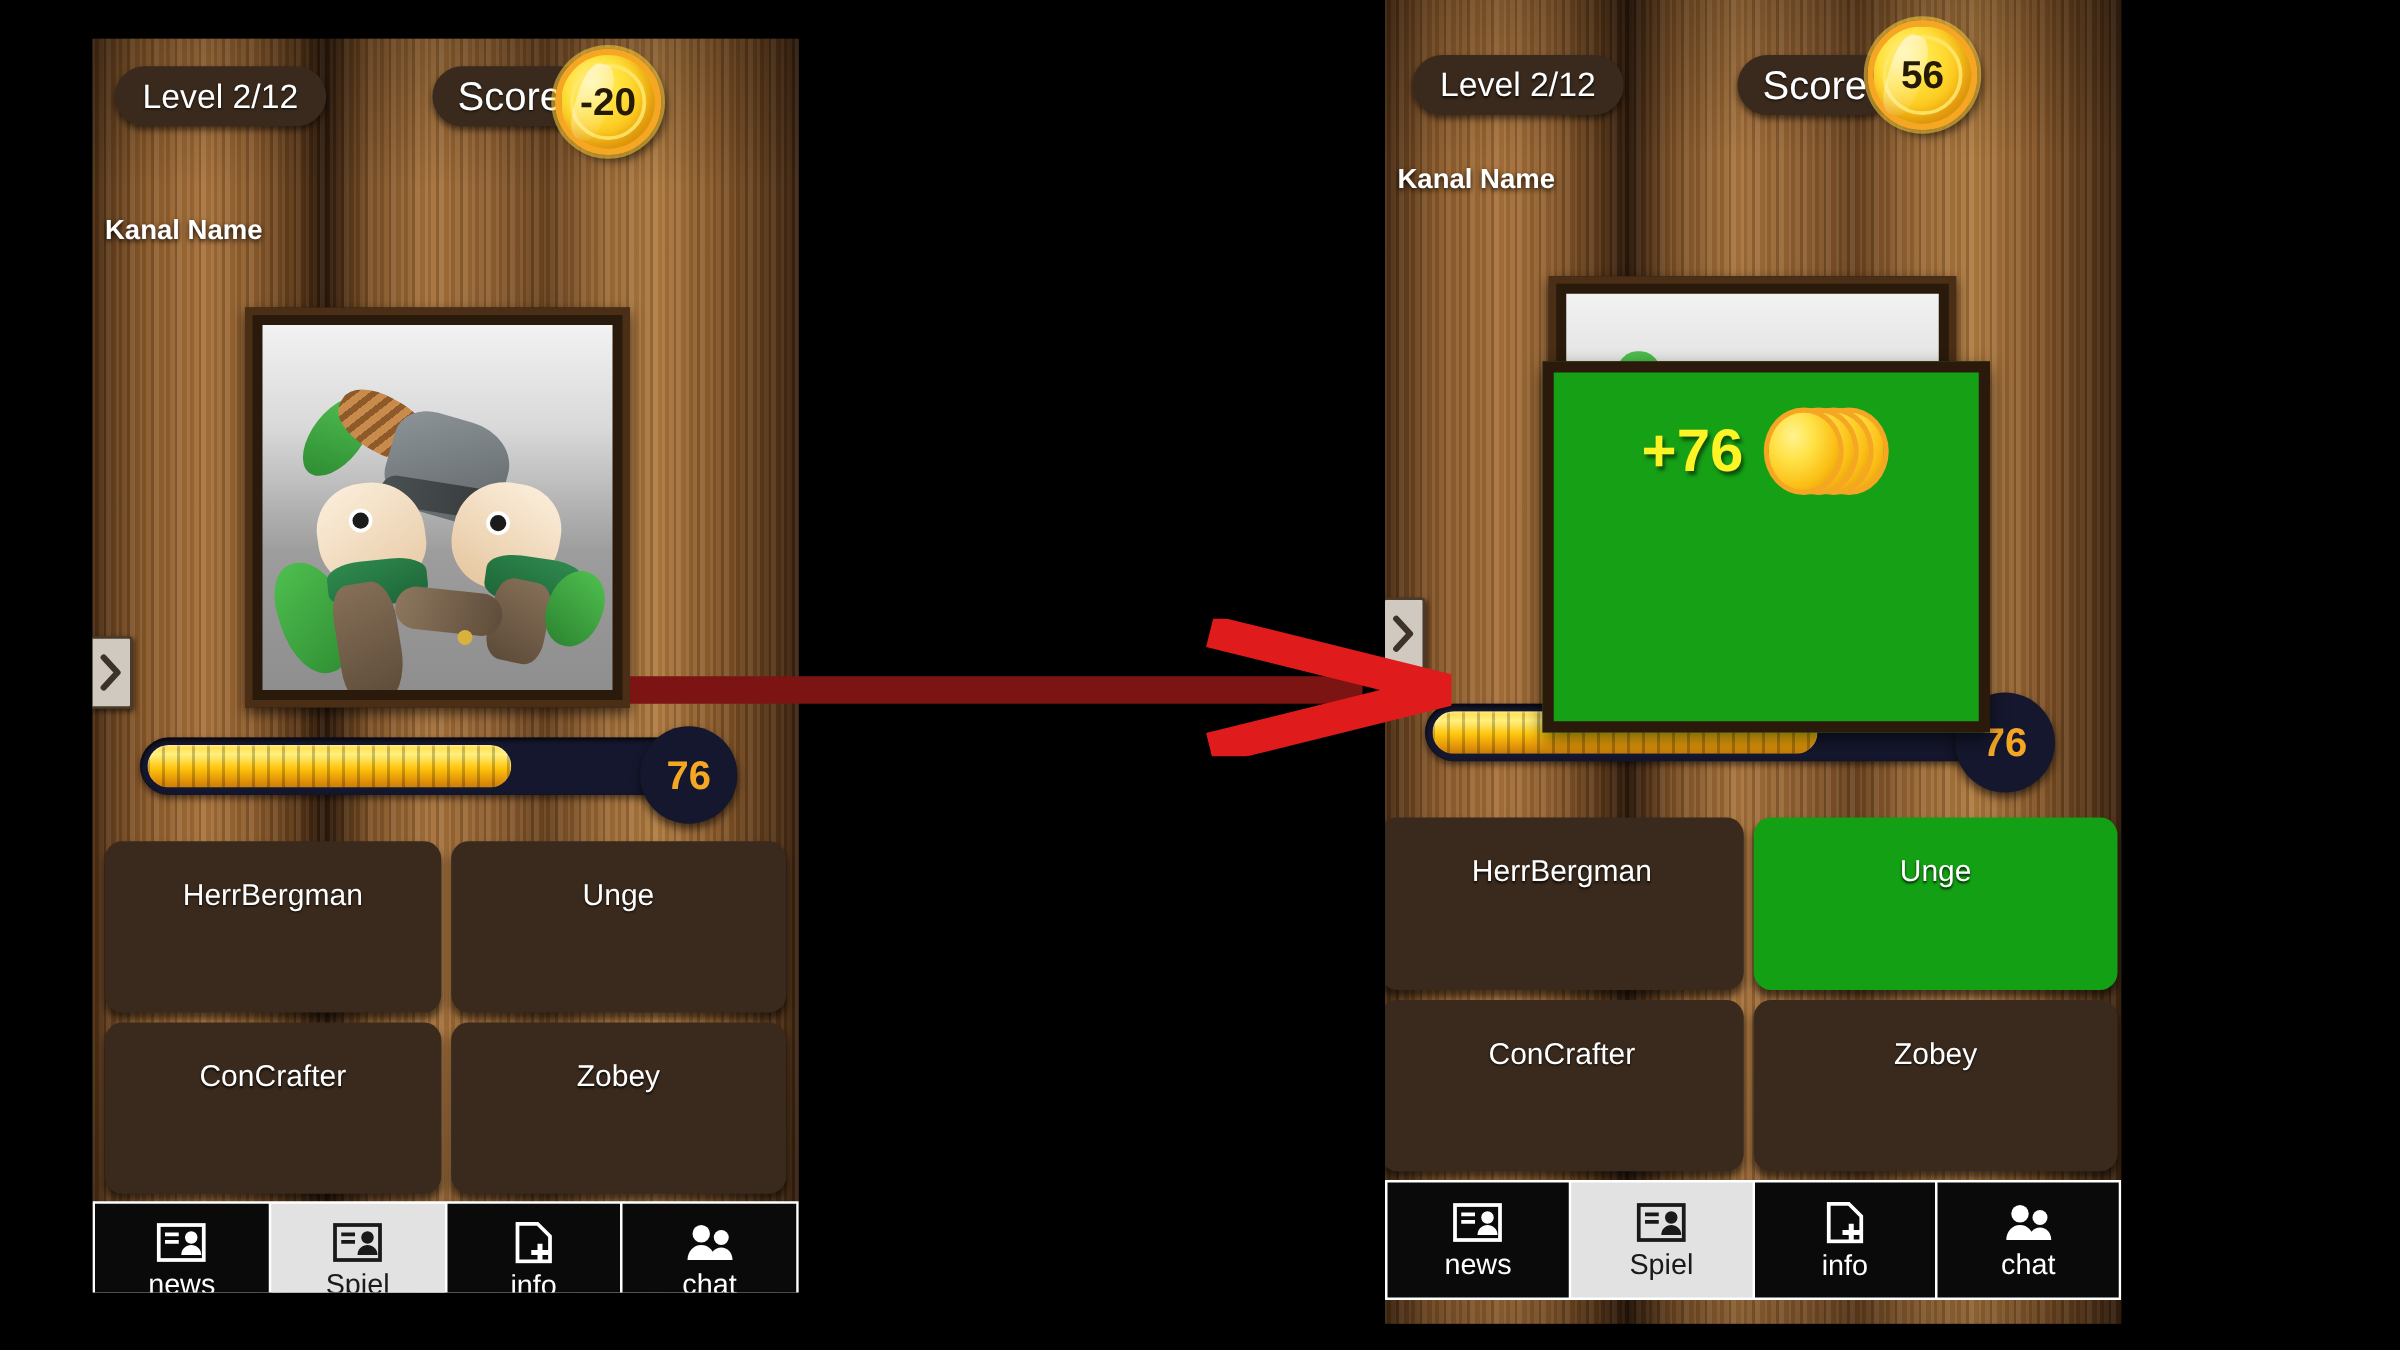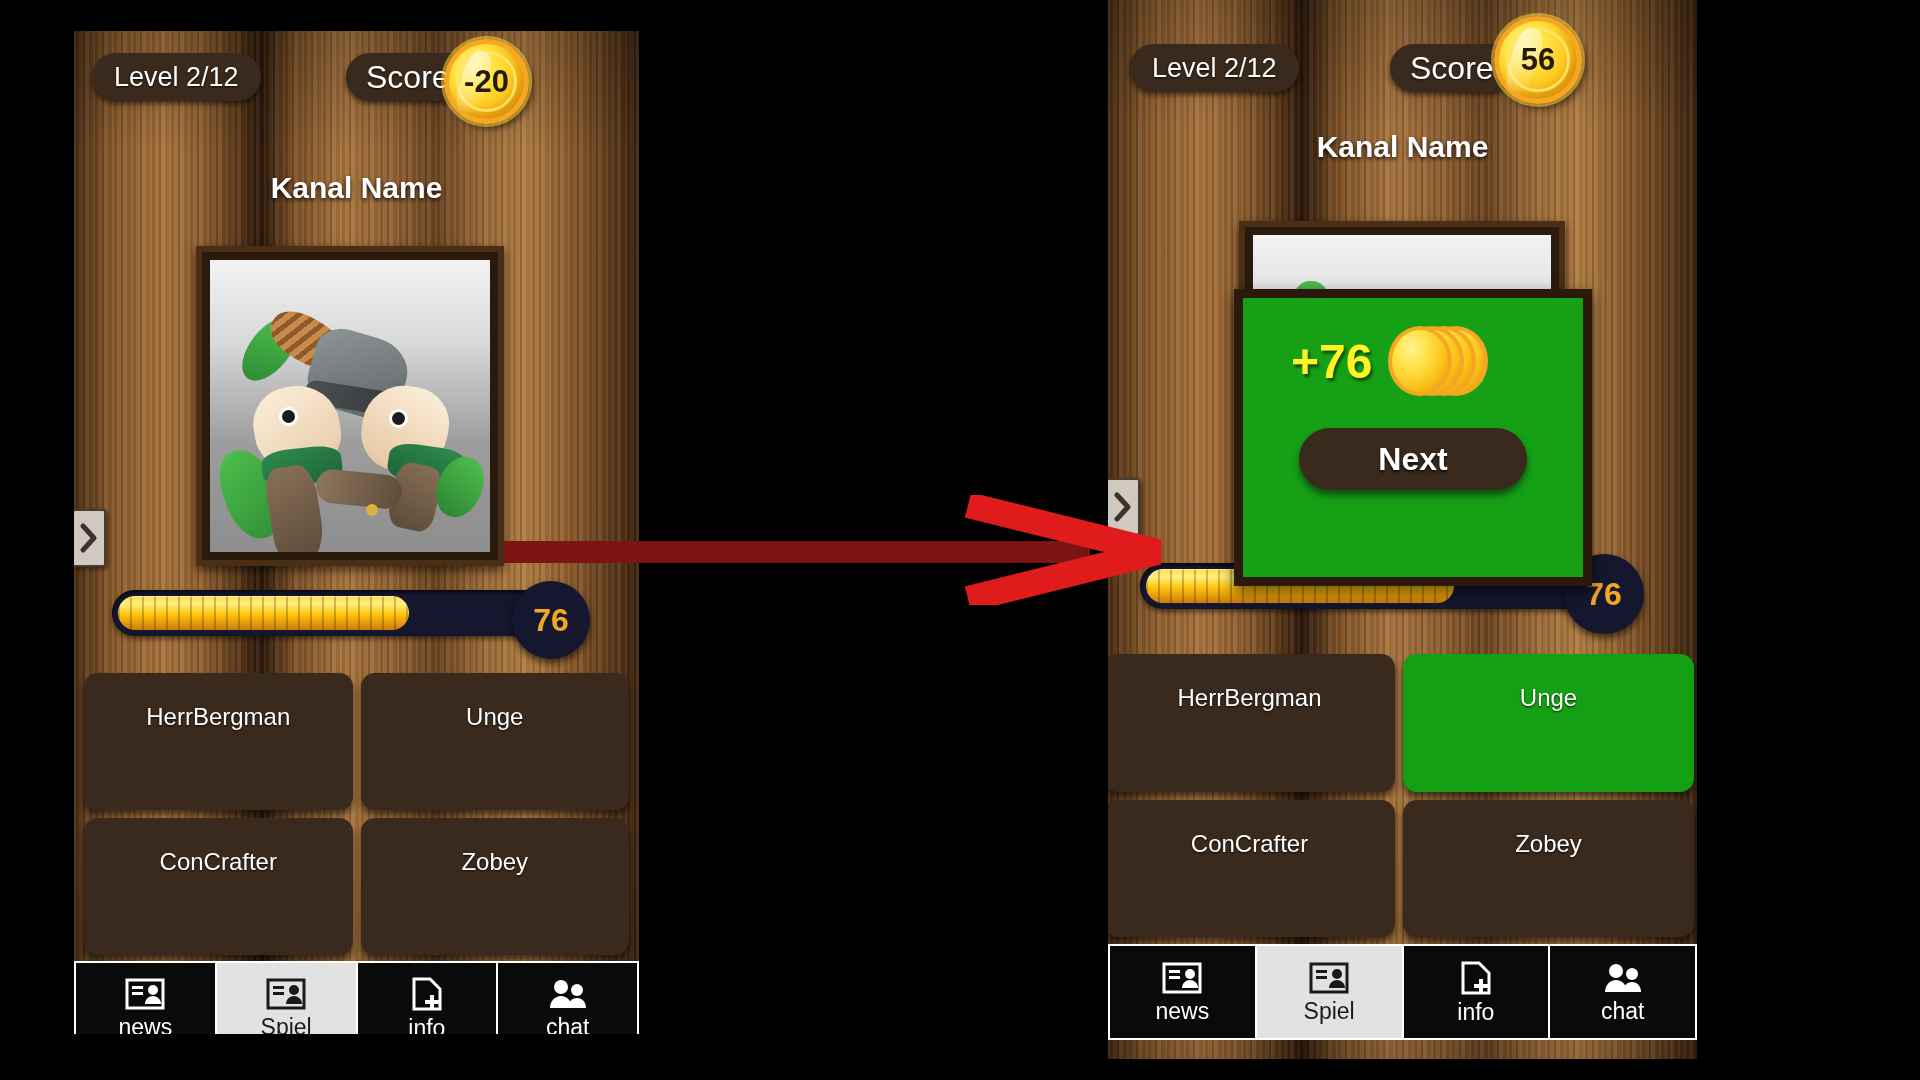--- a/index.html
+++ b/index.html
@@ -49,23 +49,23 @@
     color:#241a05; font-weight:bold; }
   .coin::before{ content:""; position:absolute; inset:7px; border-radius:50%;
     border:3px solid rgba(255,232,110,.85); }
   .coin::after{ content:""; position:absolute; left:16%; top:8%;
     width:34%; height:84%; transform:rotate(18deg);
     background:linear-gradient(120deg, rgba(255,255,255,.62), rgba(255,255,255,0));
     border-radius:40%; }
   .coin > span { position:relative; z-index:2; }
 
   
-  .channel-title { position:absolute; width:100%; text-align:center;
-    color:#fff; font-weight:bold; font-size:30px;
-    text-shadow:0 2px 4px rgba(0,0,0,.85); z-index:5; }
+  .channel-title { position:absolute; width:100%; text-align:left;
+    color:#fff; font-weight:bold; font-size:22px;
+    text-shadow:0 2px 4px rgba(0,0,0,.85); z-index:5;padding-left:10px; }
 
   
   .frame { position:absolute; background:#2a1a0c;
     border:6px solid #4a2e15; box-shadow:0 4px 10px rgba(0,0,0,.6); z-index:4; }
   .frame-inner { position:absolute; inset:8px; overflow:hidden;
     background:linear-gradient(180deg,#f2f2f2 0%,#d9d9d9 28%,#9d9d9d 62%,#8e8e8e 100%); }
 
   
   .art { position:absolute; inset:0; }
   .blob { position:absolute; }
@@ -111,22 +111,22 @@
     justify-content:center; gap:4px; padding:8px 0 6px; }
   .tab.active { background:#e2e2e2; color:#1a1a1a; }
   .tab .tlabel { font-size:23px; }
   .tab svg { display:block; }
 
   
   .result { position:absolute; z-index:12; background:#16a016;
     border:9px solid #2b1a0c; box-shadow:0 6px 14px rgba(0,0,0,.6); }
   .result-title { text-align:center; color:#fff; font-size:44px;
     margin-top:14px; letter-spacing:.3px; }
-  .result-mid { display:flex; align-items:center; justify-content:flex-start;
-    gap:16px; margin-top:24px;padding-left:48px; }
+  .result-mid { display:flex; align-items:center; justify-content:center;
+    gap:16px; margin-top:24px; }
   .result-points { color:#fcf425; font-weight:bold; font-size:48px;
     text-shadow:2px 3px 3px rgba(0,0,0,.5); }
   .coinstack { position:relative; width:102px; height:78px; }
   .coinstack .c { position:absolute; top:4px; width:64px; height:70px;
     border-radius:50%/50%;
     background:radial-gradient(ellipse at 35% 30%, #fff38f 0%, #ffe248 32%, #fbbf16 66%, #df8c07 100%);
     border:4px solid #f5a623; }
   .next-btn { margin:28px auto 0; width:228px; height:62px;
     background:#3a2a1d; border-radius:32px; color:#fff; font-weight:bold;
     font-size:32px; display:flex; align-items:center; justify-content:center;
@@ -283,23 +283,20 @@
     <div class="result" style="left:126px; top:289px; width:358px; height:297px;">
       <div class="result-mid">
         <span class="result-points">+76</span>
         <span class="coinstack">
           <span class="c" style="left:36px;"></span>
           <span class="c" style="left:24px;"></span>
           <span class="c" style="left:12px;"></span>
           <span class="c" style="left:0px;"></span>
         </span>
       </div>
-      <div class="next-btn">
-        <span>Next</span>
-      </div>
     </div>
 
     <div class="prog-wrap" style="left:32px; top:557px; width:530px; height:60px;">
       <div class="prog-track" style="width:465px;"></div>
       <div class="prog-fill" id="pf-right" style="width: 308px;"></div>
       <div class="prog-badge" style="left:424px; top:-3px; width:80px; height:80px; font-size:32px;">76</div>
     </div>
 
     <div class="answers" style="left:-4px; top:654px; width:590px; height:283px; gap:8px 8px;">
       <div class="ans-btn">

